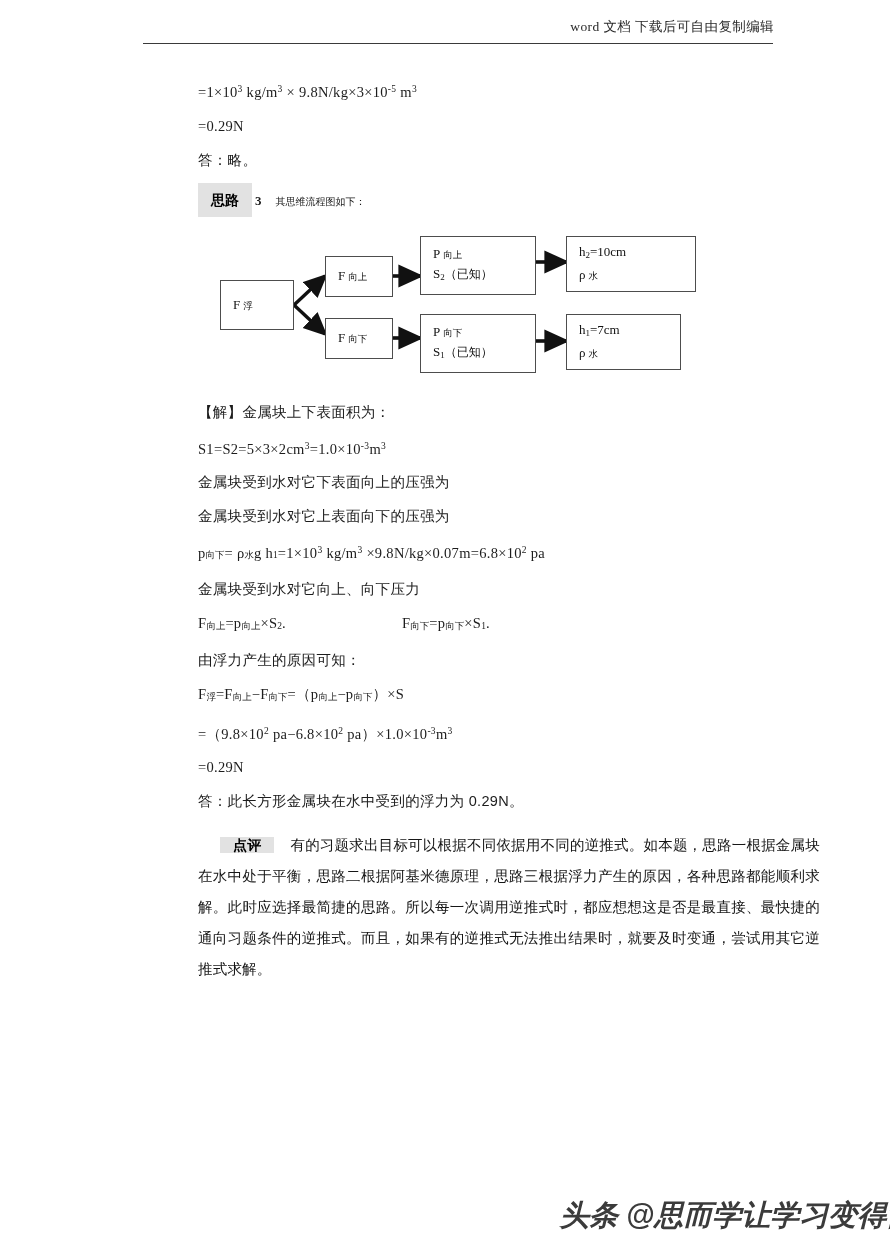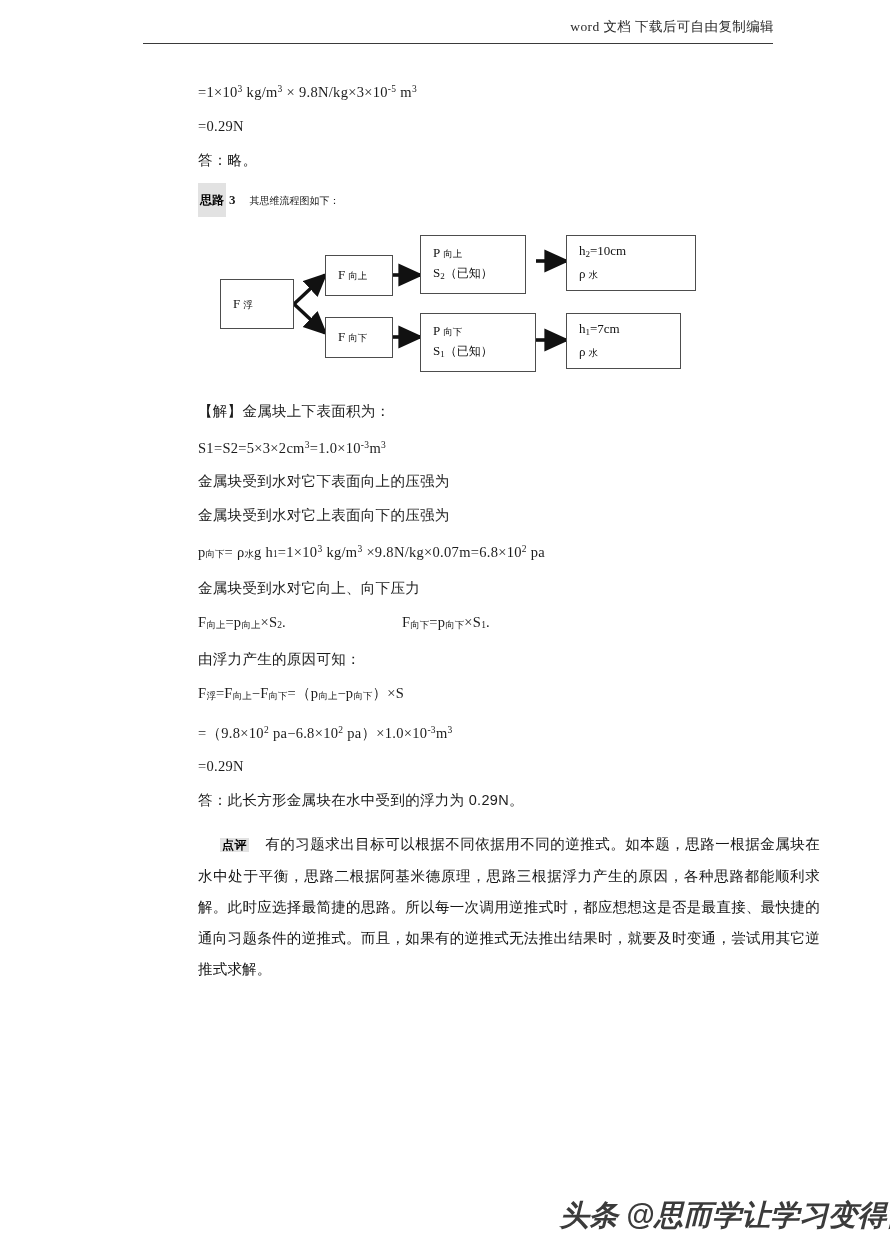--- a/index.html
+++ b/index.html
@@ -80,24 +80,24 @@
   
   .heading-line {
     display: flex;
     align-items: baseline;
     line-height: 34px;
     margin-top: 6px;
   }
   .tag-bold {
     font-family: "Liberation Sans", "DejaVu Sans", sans-serif;
     font-weight: bold;
-    font-size: 12px;
+    font-size: 14px;
     color: #000;
     background: #e2e2e2;
-    padding: 0 2px;
+    padding: 0 13px;
   }
   .heading-idx {
     font-family: "Liberation Serif", "DejaVu Serif", serif;
     font-weight: bold;
     font-size: 13px;
     margin-left: 3px;
   }
   .heading-rest {
     font-family: "Liberation Sans", "DejaVu Sans", sans-serif;
     font-size: 10px;
@@ -242,21 +242,21 @@
           <span>F</span><span class="sub-cjk">向上</span>
         </div>
       </div>
 
       <div class="fbox" style="left:127px; top:89px; width:68px; height:41px;">
         <div class="row">
           <span>F</span><span class="sub-cjk">向下</span>
         </div>
       </div>
 
-      <div class="fbox" style="left:222px; top:7px; width:106px; height:59px;">
+      <div class="fbox" style="left:222px; top:7px; width:116px; height:59px;">
         <div class="row">
           <span>P</span><span class="sub-cjk">向上</span>
         </div>
         <div class="row">
           <span>S</span><span class="sub-num">2</span><span class="cjkn">（已知）</span>
         </div>
       </div>
 
       <div class="fbox" style="left:222px; top:85px; width:116px; height:59px;">
         <div class="row">

